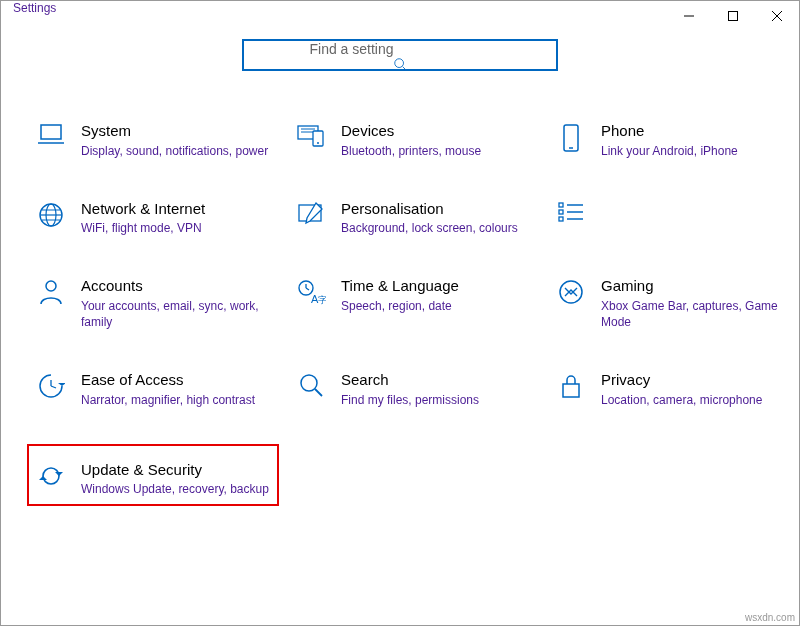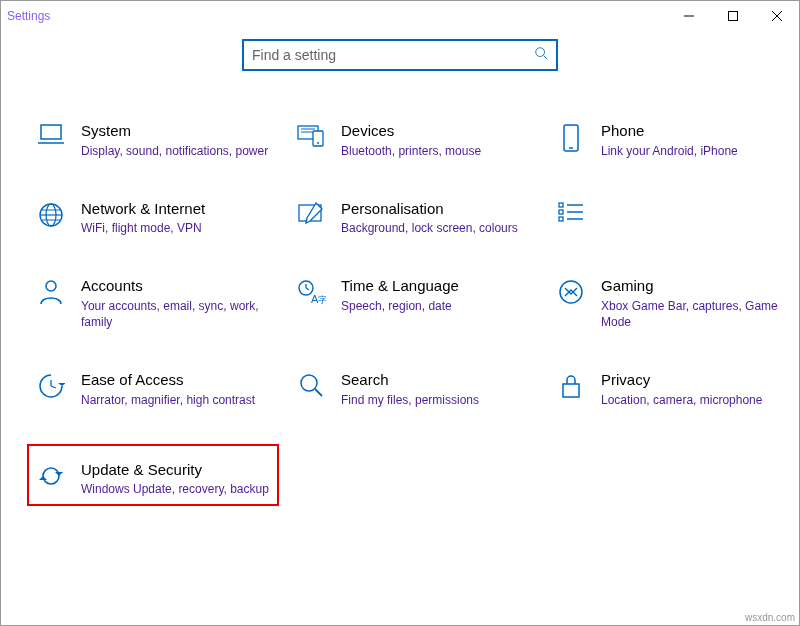--- a/index.html
+++ b/index.html
@@ -1,25 +1,25 @@
 <!DOCTYPE html>
 <html><head>
   <meta charset="utf-8">
   <style>
     * { margin: 0; padding: 0; box-sizing: border-box; font-family: "Segoe UI", Arial, sans-serif; }
     body { background: #fff; width: 800px; height: 626px; overflow: hidden; position: relative; border: 1px solid #999; }
 
-    .titlebar { height: 30px; display: flex; align-items: center; padding-left: 6px; font-size: 12px; color: #8b5cf6; }
+    .titlebar { height: 30px; display: flex; align-items: flex-start; padding-left: 12px; font-size: 12px; color: #4c1d95; }
     .titlebar-text { flex: 0 0 auto; }
     .titlebar-spacer { flex: 1; }
     .win-btn { width: 44px; height: 30px; display: flex; align-items: center; justify-content: center; color: #000; }
     .win-btn svg { display: block; }
 
     .search-wrap { display: flex; justify-content: center; margin-top: 8px; margin-bottom: 46px; }
-    .search-box { width: 316px; height: 32px; border: 2px solid #0067c0; display: flex; align-items: center; padding: 0 8px; }
+    .search-box { width: 316px; height: 32px; border: 2px solid #0067c0; display: flex; align-items: center; padding: 0 8px; flex-direction: column; }
     .search-input { flex: 1; border: none; outline: none; font-size: 14px; color: #555; background: transparent; }
     .search-input::placeholder { color: #666; font-style: normal; }
     .search-icon { color: #0067c0; }
 
     .grid { display: grid; grid-template-columns: repeat(3, 252px); column-gap: 8px; row-gap: 32px; padding-left: 26px; padding-right: 16px; }
 
     .tile { display: flex; align-items: flex-start; cursor: pointer; padding: 4px; }
     .tile-icon { width: 40px; flex-shrink: 0; color: #0067c0; display: flex; justify-content: center; padding-top: 2px; }
     .tile-icon svg { display: block; }
     .tile-body { margin-left: 10px; flex: 1; }

